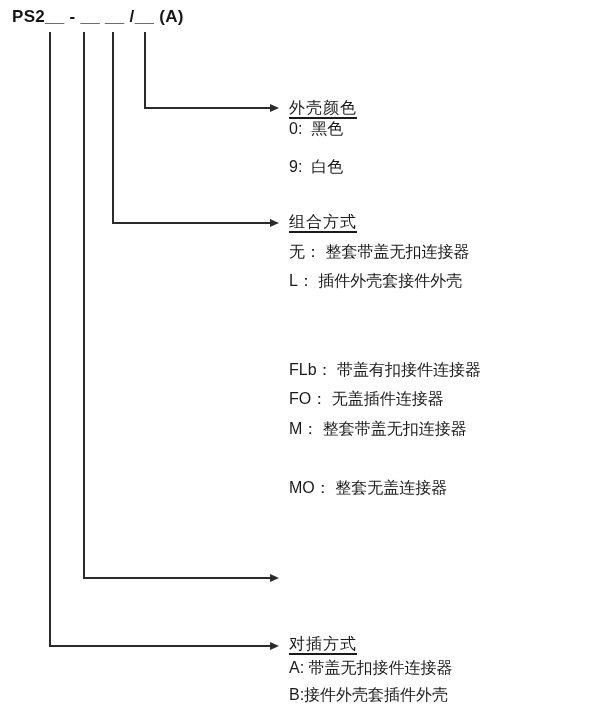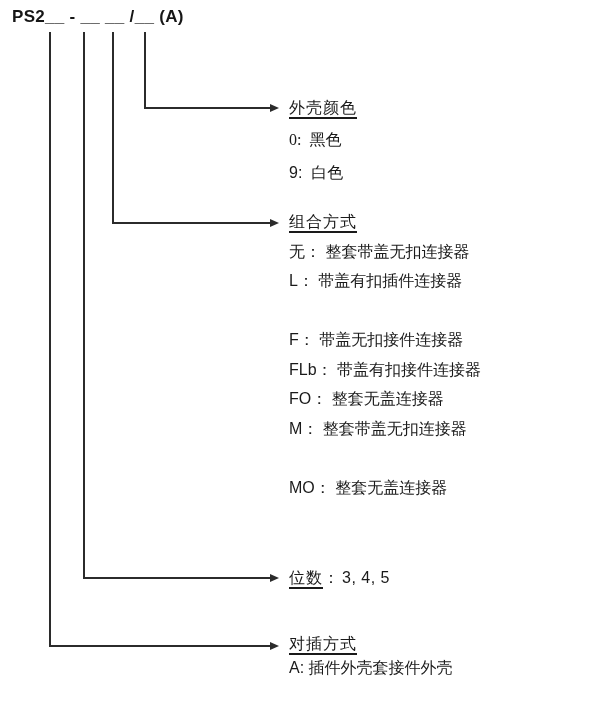--- a/index.html
+++ b/index.html
@@ -82,30 +82,29 @@
   <div class="hline" style="left:112px; top:222px; width:159px;"></div>
   <div class="arrowhead" style="left:270px; top:218.5px;"></div>
 
   <div class="hline" style="left:83px; top:577px; width:188px;"></div>
   <div class="arrowhead" style="left:270px; top:573.5px;"></div>
 
   <div class="hline" style="left:49px; top:645px; width:222px;"></div>
   <div class="arrowhead" style="left:270px; top:641.5px;"></div>
 
   <div class="line heading" style="top:97px;">外壳颜色</div>
-  <div class="line" style="top:129px;font-family:Liberation Serif, serif;">0:  黑色</div>
-  <div class="line" style="top:162px;text-align:center;">9:  白色</div>
+  <div class="line" style="top:118px;">0:  黑色</div>
+  <div class="line" style="top:156px;text-align:center;">9:  白色</div>
 
   <div class="line heading" style="top:211px;">组合方式</div>
   <div class="line" style="top:241px;">无： 整套带盖无扣连接器</div>
-  <div class="line" style="top:270px;">L： 带盖有扣插件连接器</div>
-  <div class="line" style="top:329px;">F： 带盖无扣接件连接器</div>
+  <div class="line" style="top:270px;">L： 插件外壳套接件外壳</div>
   <div class="line" style="top:359px;">FLb： 带盖有扣接件连接器</div>
-  <div class="line" style="top:388px;">FO： 整套无盖连接器</div>
+  <div class="line" style="top:388px;">FO： 无盖插件连接器</div>
   <div class="line" style="top:418px;">M： 整套带盖无扣连接器</div>
   <div class="line" style="top:477px;">MO： 整套无盖连接器</div>
 
-  <div class="line" style="top:567px;"><span class="heading">位数</span><span>：</span><span class="inline-value">3, 4, 5</span></div>
 
   <div class="line heading" style="top:633px;">对插方式</div>
-  <div class="line" style="top:657px;">A: 插件外壳套接件外壳</div>
+  <div class="line" style="top:657px;">A: 带盖无扣接件连接器</div>
+  <div class="line" style="top:684px;">B:接件外壳套插件外壳</div>
 
 </div>
 
 </body></html>

